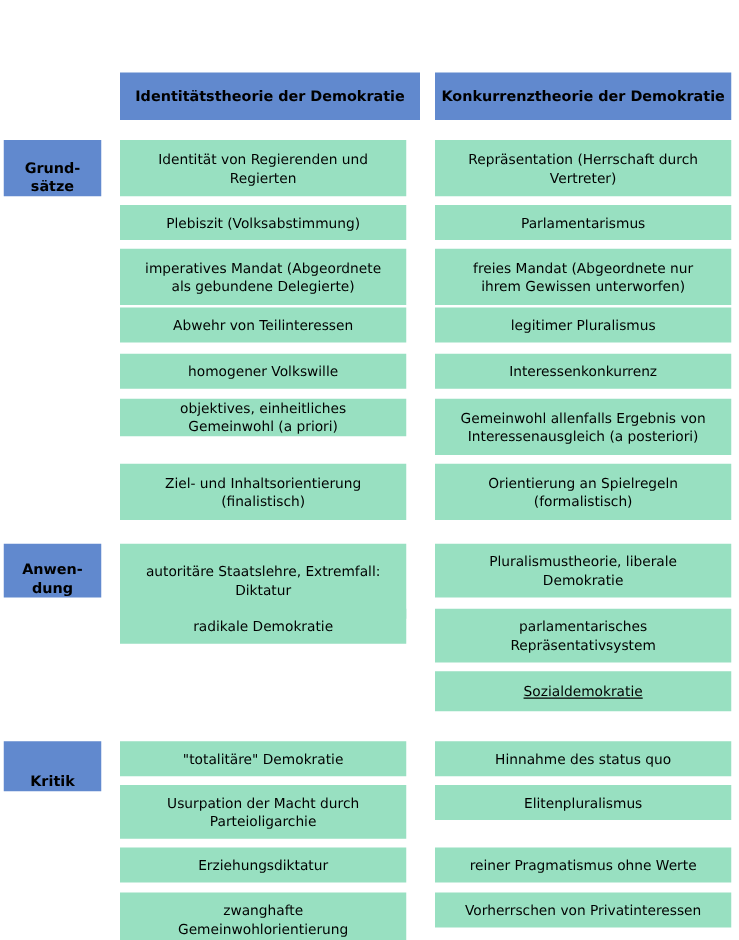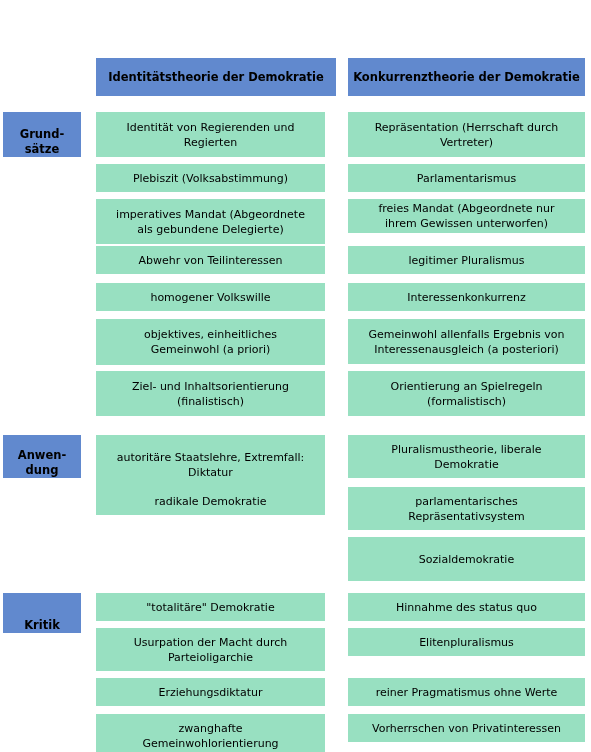--- a/index.html
+++ b/index.html
@@ -141,33 +141,33 @@
       </div>
       <div class="cell col-left" style="top: 199px; height: 45px;">
         <span class="txt">imperatives Mandat (Abgeordnete als gebundene Delegierte)</span>
       </div>
       <div class="cell col-left" style="top: 246px; height: 28px;">
         <span class="txt">Abwehr von Teilinteressen</span>
       </div>
       <div class="cell col-left" style="top: 283px; height: 28px;">
         <span class="txt">homogener Volkswille</span>
       </div>
-      <div class="cell col-left" style="top: 319px; height: 46px;">
+      <div class="cell col-left" style="top: 319px; height: 30px;">
         <span class="txt">objektives, einheitliches Gemeinwohl (a priori)</span>
       </div>
       <div class="cell col-left" style="top: 371px; height: 45px;">
         <span class="txt">Ziel- und Inhaltsorientierung (finalistisch)</span>
       </div>
       <div class="cell col-right" style="top: 112px; height: 45px;">
         <span class="txt">Repräsentation (Herrschaft durch Vertreter)</span>
       </div>
       <div class="cell col-right" style="top: 164px; height: 28px;">
         <span class="txt">Parlamentarismus</span>
       </div>
-      <div class="cell col-right" style="top: 199px; height: 34px;">
+      <div class="cell col-right" style="top: 199px; height: 45px;">
         <span class="txt">freies Mandat (Abgeordnete nur ihrem Gewissen unterworfen)</span>
       </div>
       <div class="cell col-right" style="top: 246px; height: 28px;">
         <span class="txt">legitimer Pluralismus</span>
       </div>
       <div class="cell col-right" style="top: 283px; height: 28px;">
         <span class="txt">Interessenkonkurrenz</span>
       </div>
       <div class="cell col-right" style="top: 319px; height: 45px;">
         <span class="txt">Gemeinwohl allenfalls Ergebnis von Interessenausgleich (a posteriori)</span>
@@ -180,21 +180,21 @@
       </div>
       <div class="cell col-left" style="top: 487px; height: 28px;">
         <span class="txt">radikale Demokratie</span>
       </div>
       <div class="cell col-right" style="top: 435px; height: 43px;">
         <span class="txt">Pluralismustheorie, liberale Demokratie</span>
       </div>
       <div class="cell col-right" style="top: 487px; height: 43px;">
         <span class="txt">parlamentarisches Repräsentativsystem</span>
       </div>
-      <div class="cell col-right" style="top: 537px; height: 44px;">
+      <div class="cell col-right" style="top: 537px; height: 32px; text-decoration: underline;">
         <span class="txt">Sozialdemokratie</span>
       </div>
       <div class="cell col-left" style="top: 593px; height: 28px;">
         <span class="txt">"totalitäre" Demokratie</span>
       </div>
       <div class="cell col-left" style="top: 628px; height: 43px;">
         <span class="txt">Usurpation der Macht durch Parteioligarchie</span>
       </div>
       <div class="cell col-left" style="top: 678px; height: 28px;">
         <span class="txt">Erziehungsdiktatur</span>

